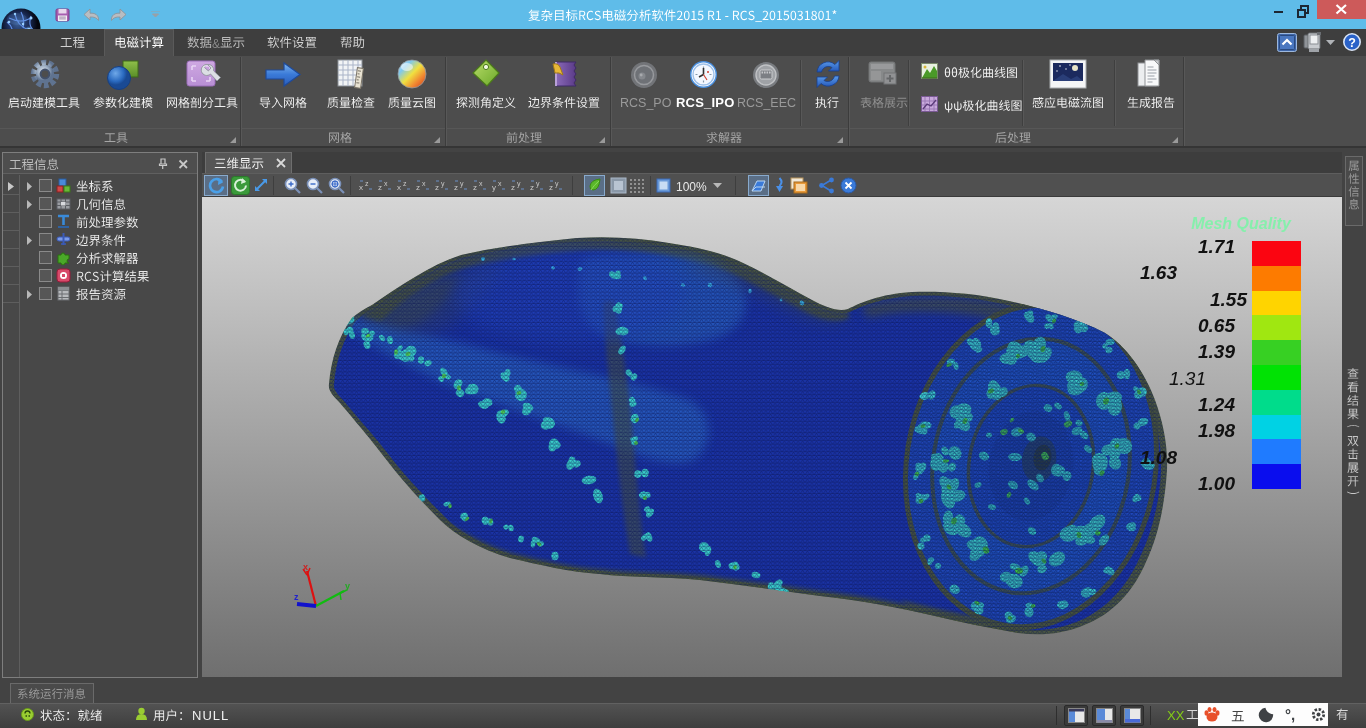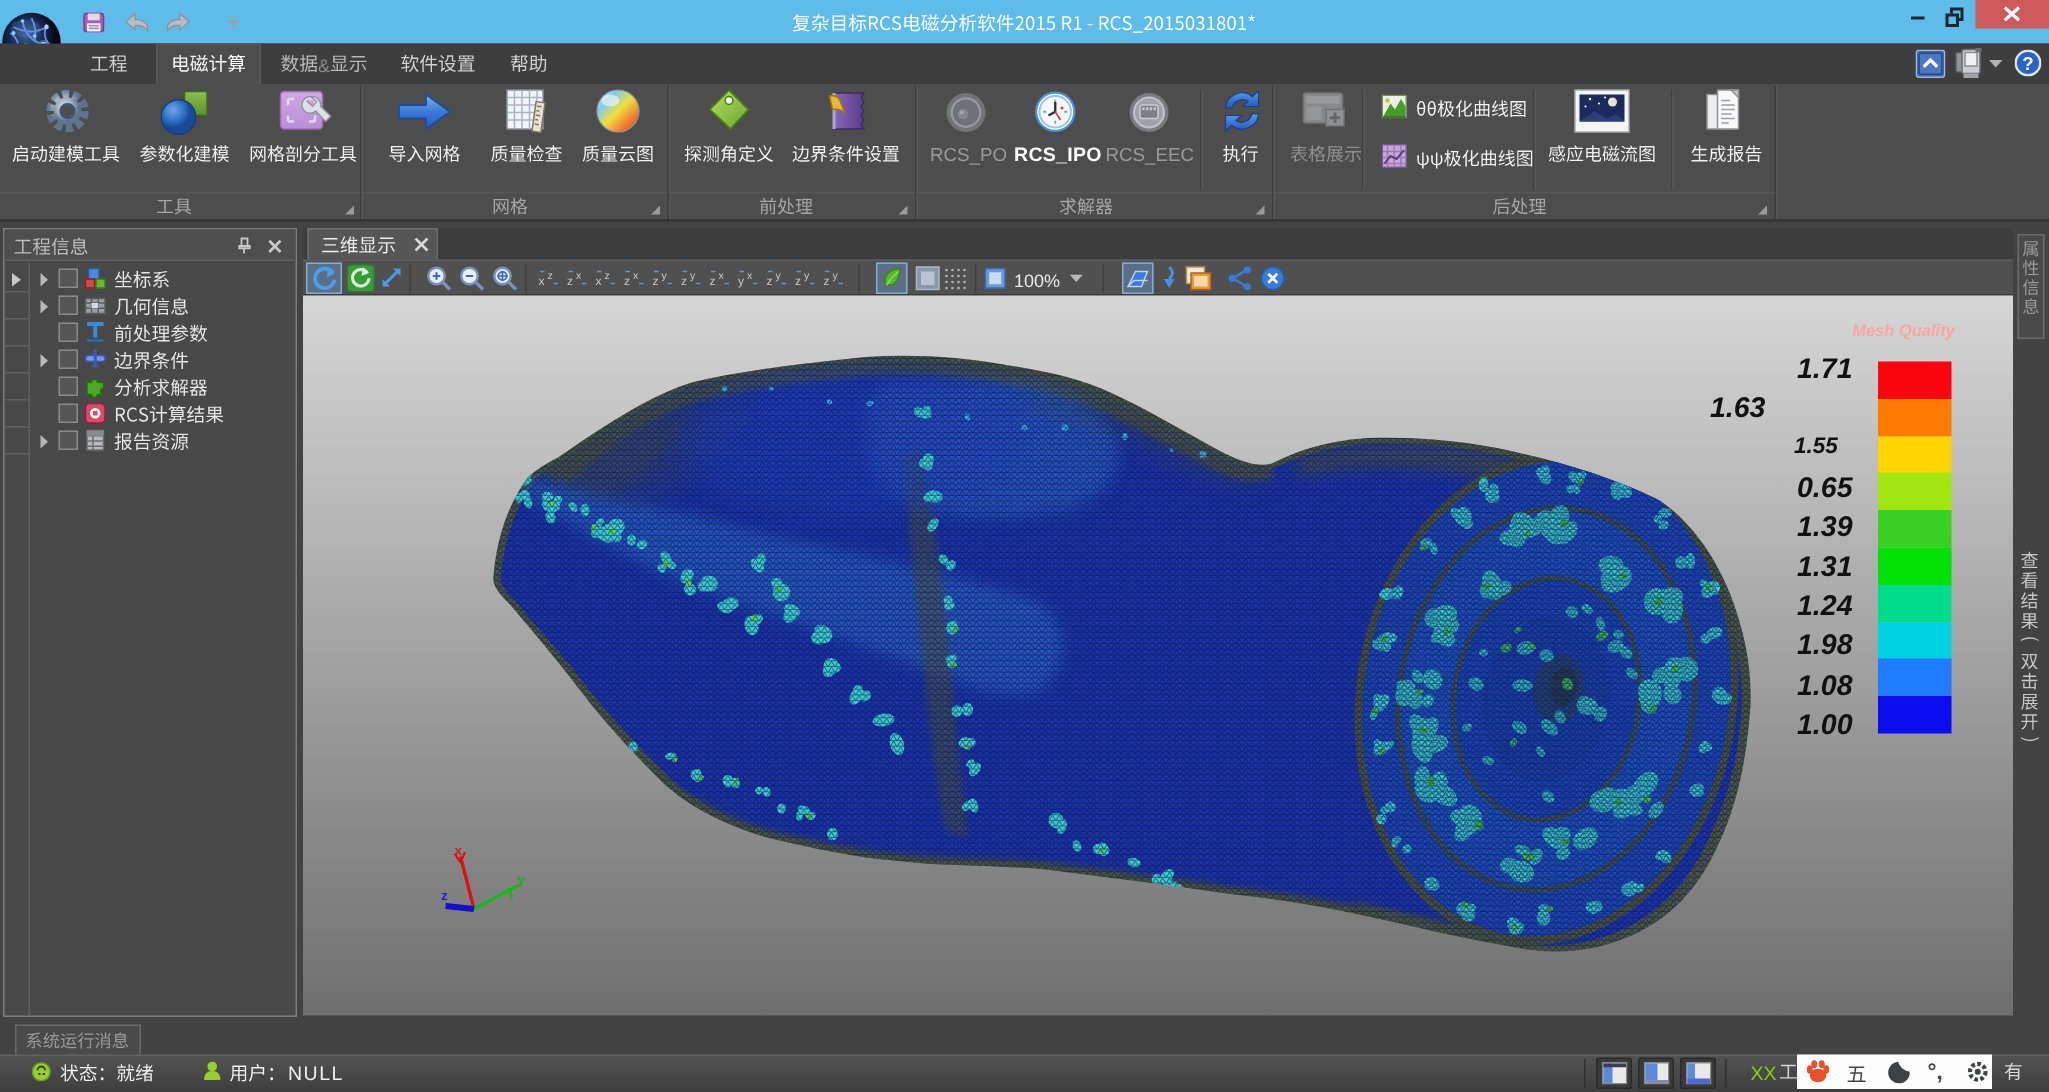--- a/index.html
+++ b/index.html
@@ -1023,39 +1023,39 @@
 <path d="M316,606L307,571" stroke="#dd1111"></path>
       <path d="M307,575l-4,-6M307,575l3,-7" stroke="#dd1111" stroke-width="1.4"></path>
 <path d="M316,606L344,591" stroke="#11bb11"></path>
       <path d="M340,593l7,-3M340,593l1,7" stroke="#11bb11" stroke-width="1.4"></path>
 <path d="M316,606L297,604" stroke="#1111cc" stroke-width="4"></path>
 </g>
 <text x="303" y="570" font-size="9" fill="#cc2222" font-weight="bold" font-family="Liberation Sans">x</text>
 <text x="345" y="589" font-size="9" fill="#22aa22" font-weight="bold" font-family="Liberation Sans">y</text>
 <text x="294" y="600" font-size="9" fill="#2222cc" font-weight="bold" font-family="Liberation Sans">z</text>
   </svg>
-<div class="abs" style="left:1196px;top:215px;width:146px;height:18px;font-size:11px;font-weight:bold;font-style:italic;color:#fca5a5;text-align:center;font-family:'Liberation Sans'">Mesh Quality</div>
+<div class="abs" style="left:1168px;top:215px;width:146px;height:18px;font-size:16px;font-weight:bold;font-style:italic;color:#86efac;text-align:center;font-family:'Liberation Sans'">Mesh Quality</div>
 <div class="abs" style="left:1252px;top:241px;width:49px;height:25px;background:#fb0511"></div>
 <div class="abs" style="left:1140px;top:236px;width:95px;text-align:right;font-size:19px;font-weight:bold;font-style:italic;color:#111">1.71</div>
 <div class="abs" style="left:1252px;top:266px;width:49px;height:25px;background:#fd7b00"></div>
 <div class="abs" style="left:1140px;top:262px;width:95px;font-size:19px;font-weight:bold;font-style:italic;color:#111">1.63</div>
 <div class="abs" style="left:1252px;top:291px;width:49px;height:25px;background:#ffd400"></div>
-<div class="abs" style="left:1196px;top:289px;width:95px;text-align:left;font-size:15px;font-weight:bold;font-style:italic;color:#111">1.55</div>
+<div class="abs" style="left:1152px;top:289px;width:95px;text-align:right;font-size:19px;font-weight:bold;font-style:italic;color:#111">1.55</div>
 <div class="abs" style="left:1252px;top:315px;width:49px;height:25px;background:#a0e711"></div>
 <div class="abs" style="left:1140px;top:315px;width:95px;text-align:right;font-size:19px;font-weight:bold;font-style:italic;color:#111">0.65</div>
 <div class="abs" style="left:1252px;top:340px;width:49px;height:25px;background:#37d023"></div>
 <div class="abs" style="left:1140px;top:341px;width:95px;text-align:right;font-size:19px;font-weight:bold;font-style:italic;color:#111">1.39</div>
 <div class="abs" style="left:1252px;top:365px;width:49px;height:25px;background:#01e204"></div>
-<div class="abs" style="left:1140px;top:368px;width:95px;text-align:right;font-size:19px;font-weight:bold;font-style:italic;color:#111">1.31</div>
+<div class="abs" style="left:1140px;top:368px;width:95px;text-align:center;font-size:19px;font-weight:normal;font-style:italic;color:#111">1.31</div>
 <div class="abs" style="left:1252px;top:390px;width:49px;height:25px;background:#00dc8b"></div>
 <div class="abs" style="left:1140px;top:394px;width:95px;text-align:right;font-size:19px;font-weight:bold;font-style:italic;color:#111">1.24</div>
 <div class="abs" style="left:1252px;top:415px;width:49px;height:25px;background:#00d2e4"></div>
 <div class="abs" style="left:1140px;top:420px;width:95px;text-align:right;font-size:19px;font-weight:bold;font-style:italic;color:#111">1.98</div>
 <div class="abs" style="left:1252px;top:439px;width:49px;height:25px;background:#1f7bff"></div>
-<div class="abs" style="left:1140px;top:447px;width:95px;text-align:right;font-size:19px;font-weight:bold;font-style:italic;color:#111">1.08</div>
+<div class="abs" style="left:1140px;top:447px;width:95px;text-align:left;font-size:19px;font-weight:bold;font-style:italic;color:#111">1.08</div>
 <div class="abs" style="left:1252px;top:464px;width:49px;height:25px;background:#0a0dee"></div>
 <div class="abs" style="left:1140px;top:473px;width:95px;text-align:right;font-size:19px;font-weight:bold;font-style:italic;color:#111">1.00</div>
 <div class="abs" style="left:1342px;top:148px;width:24px;height:532px;background:#434343"></div>
 <div class="abs" style="left:1345px;top:156px;width:18px;height:70px;border:1px solid #6a6a6a;background:#4a4a4a"></div>
 <svg style="position:absolute;left:0;top:0;overflow:visible" width="1" height="1">
     <path d="M2.5 -8.5H9.3V-7.4H2.5ZM1.6 -9.2V-5.8C1.6 -4 1.5 -1.4 0.4 0.4C0.6 0.5 1 0.7 1.1 0.9C2.3 -1 2.5 -3.8 2.5 -5.8V-6.8H10.2V-9.2ZM4.1 -4.4H6.2V-3.6H4.1ZM7 -4.4H9.1V-3.6H7ZM7.7 -1.4 8 -0.9 7 -0.8V-1.7H9.6V0.1C9.6 0.3 9.5 0.3 9.4 0.3C9.3 0.3 8.8 0.3 8.3 0.3C8.4 0.5 8.5 0.7 8.5 0.9C9.3 0.9 9.7 0.9 10 0.8C10.3 0.7 10.4 0.5 10.4 0.1V-2.3H7V-3H9.9V-4.9H7V-5.6C8 -5.7 8.9 -5.8 9.7 -5.9L9.2 -6.5C7.8 -6.2 5.2 -6.1 3.1 -6C3.2 -5.9 3.3 -5.6 3.3 -5.5C4.2 -5.5 5.2 -5.5 6.2 -5.6V-4.9H3.4V-3H6.2V-2.3H2.9V0.9H3.7V-1.7H6.2V-0.8L4.2 -0.7L4.2 -0.1C5.3 -0.1 6.9 -0.2 8.4 -0.3L8.7 0.3L9.2 0C9 -0.4 8.6 -1 8.2 -1.5Z" fill="#9a9a9a" transform="translate(1348.2,170.0)"></path>
     <path d="M2 -9.7V0.9H2.8V-9.7ZM0.9 -7.5C0.8 -6.5 0.6 -5.3 0.3 -4.5L1 -4.3C1.3 -5.1 1.5 -6.4 1.6 -7.4ZM2.9 -7.5C3.3 -6.9 3.6 -6.1 3.7 -5.6L4.4 -5.9C4.2 -6.4 3.9 -7.2 3.5 -7.8ZM3.8 -0.3V0.5H10.9V-0.3H8V-3.2H10.4V-4H8V-6.4H10.6V-7.2H8V-9.6H7.1V-7.2H5.7C5.9 -7.8 6 -8.4 6.1 -9L5.3 -9.1C5 -7.6 4.6 -6 3.9 -5C4.1 -4.9 4.5 -4.7 4.7 -4.6C5 -5.1 5.2 -5.7 5.5 -6.4H7.1V-4H4.7V-3.2H7.1V-0.3Z" fill="#9a9a9a" transform="translate(1348.2,182.9)"></path>
     <path d="M4.4 -6.1V-5.4H10V-6.1ZM4.4 -4.5V-3.8H10V-4.5ZM3.6 -7.8V-7H10.9V-7.8ZM6.2 -9.4C6.5 -8.9 6.9 -8.2 7 -7.8L7.8 -8.2C7.6 -8.6 7.3 -9.2 7 -9.7ZM4.2 -2.8V0.9H5V0.5H9.3V0.9H10.1V-2.8ZM5 -0.3V-2.1H9.3V-0.3ZM2.9 -9.6C2.4 -7.9 1.4 -6.2 0.4 -5C0.5 -4.8 0.8 -4.4 0.9 -4.2C1.2 -4.6 1.6 -5.2 1.9 -5.7V1H2.7V-7.1C3.1 -7.8 3.4 -8.6 3.7 -9.4Z" fill="#9a9a9a" transform="translate(1348.2,195.8)"></path>
     <path d="M3.1 -6.3H8.4V-5.4H3.1ZM3.1 -4.7H8.4V-3.8H3.1ZM3.1 -7.9H8.4V-7H3.1ZM3 -2.3V-0.4C3 0.5 3.4 0.7 4.7 0.7C5 0.7 7.1 0.7 7.3 0.7C8.5 0.7 8.8 0.4 8.9 -1.1C8.6 -1.1 8.3 -1.3 8.1 -1.4C8 -0.2 7.9 -0.1 7.3 -0.1C6.8 -0.1 5.1 -0.1 4.7 -0.1C4 -0.1 3.9 -0.1 3.9 -0.5V-2.3ZM8.8 -2.2C9.3 -1.5 9.9 -0.5 10.1 0.1L10.9 -0.2C10.6 -0.9 10.1 -1.8 9.5 -2.5ZM1.7 -2.3C1.4 -1.6 1 -0.6 0.5 0L1.3 0.4C1.7 -0.3 2.2 -1.3 2.4 -2ZM4.8 -2.8C5.4 -2.2 6.1 -1.4 6.4 -0.9L7.1 -1.4C6.8 -1.9 6.1 -2.6 5.5 -3.1H9.3V-8.6H5.8C6 -8.9 6.2 -9.2 6.4 -9.6L5.3 -9.8C5.3 -9.4 5.1 -9 4.9 -8.6H2.2V-3.1H5.4Z" fill="#9a9a9a" transform="translate(1348.2,208.6)"></path>
   </svg>

